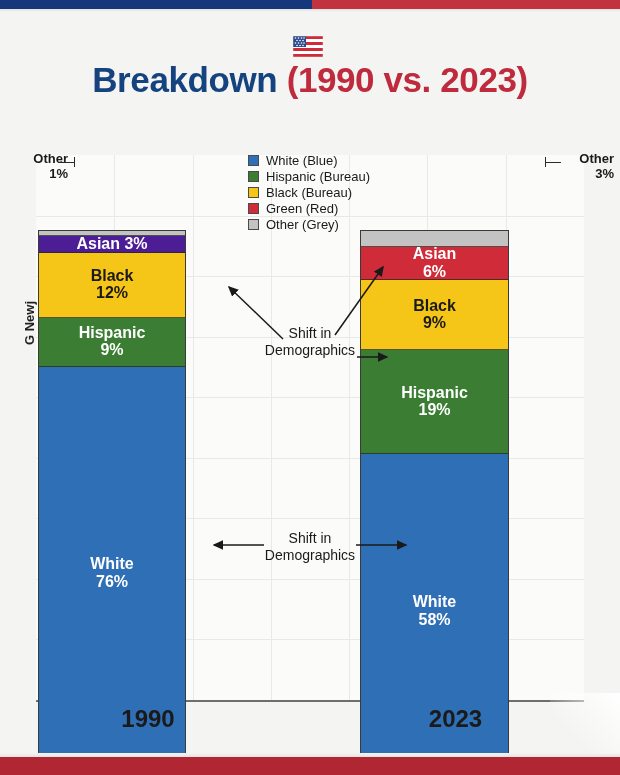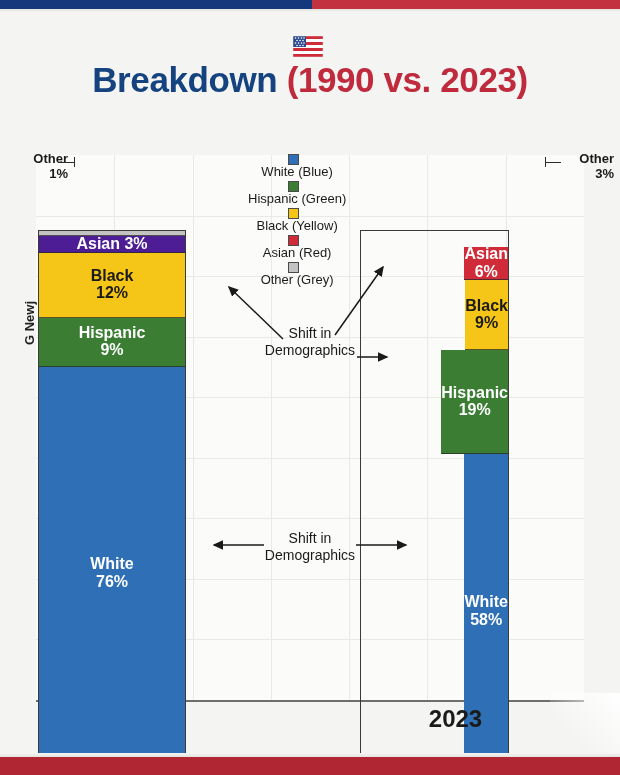--- a/index.html
+++ b/index.html
@@ -37,21 +37,21 @@
     background:#fbfbfa;}
   .grid-v{position:absolute;top:0;bottom:0;width:1px;background:#e9e9e6;}
   .grid-h{position:absolute;left:0;right:0;height:1px;background:#e9e9e6;}
 
   .axis{position:absolute;left:36px;top:700px;width:548px;height:2px;background:#6e6e6e;}
 
   
   .bar{position:absolute;bottom:0;border:1px solid #3a3a3a;box-sizing:border-box;
     display:flex;flex-direction:column;}
   .bar-1990{left:38px;width:148px;height:545px;}
-  .bar-2023{left:360px;width:149px;height:545px;align-items:flex-end;}
+  .bar-2023{left:360px;width:149px;height:545px;}
   .seg{display:flex;flex-direction:column;align-items:center;justify-content:center;
     box-sizing:border-box;border-bottom:1px solid rgba(40,40,40,.75);
     text-align:center;overflow:hidden;}
   .seg:last-child{border-bottom:none;}
   .seg .lab{font-size:16px;font-weight:bold;line-height:1.08;white-space:nowrap;}
   .seg .pct{font-size:16px;font-weight:bold;line-height:1.12;}
   .seg.inline .lab{font-size:16px;}
 
   
   .yearlab{position:absolute;font-size:24px;font-weight:bold;color:#1a1a1a;
@@ -77,21 +77,21 @@
   .anno-2{left:248px;top:530px;width:124px;}
   .anno svg{position:absolute;overflow:visible;}
 
   
   .ylabel{position:absolute;left:22px;top:345px;font-size:13px;font-weight:bold;
     color:#1f1f1f;transform:rotate(-90deg);transform-origin:left top;
     white-space:nowrap;}
 
   
   .legend{position:absolute;left:248px;top:154px;}
-  .legend-row{display:flex;align-items:center;margin-bottom:3px;flex-direction:column;}
+  .legend-row{display:flex;align-items:center;margin-bottom:3px;}
   .swatch{width:11px;height:11px;border:1px solid #4a4a4a;margin-right:7px;
     box-sizing:border-box;flex:0 0 auto;}
   .legend-text{font-size:13px;color:#1a1a1a;line-height:1;}
 
   
   .footer{position:absolute;left:0;top:735px;width:620px;text-align:center;
     font-size:9.5px;color:#4a4a4a;}
   .corner{position:absolute;right:0;bottom:22px;width:70px;height:60px;
     background:linear-gradient(225deg,#ffffff 0%,rgba(255,255,255,0) 70%);}
 </style>
@@ -195,20 +195,21 @@
       <div class="seg" style="flex: 0 0 19%; background: rgb(58, 125, 51); color: rgb(255, 255, 255);">
         <span class="lab">Hispanic</span>
         <span class="pct">19%</span>
       </div>
       <div class="seg" style="flex: 0 0 58%; background: rgb(47, 111, 181); color: rgb(255, 255, 255);">
         <span class="lab">White</span>
         <span class="pct">58%</span>
       </div>
     </div>
 
+  <div class="yearlab y1990">1990</div>
   <div class="yearlab y2023">2023</div>
 
   <div class="callout co-left">
     <div>Other</div>
     <div>1%</div>
   </div>
   <div class="leader leader-l"></div>
   <div class="leader-tick-l"></div>
 
   <div class="callout co-right">
@@ -218,29 +219,29 @@
   <div class="leader leader-r"></div>
   <div class="leader-tick-r"></div>
 
   <div class="legend" id="legend">
       <div class="legend-row">
         <span class="swatch" style="background: rgb(47, 111, 181);"></span>
         <span class="legend-text">White (Blue)</span>
       </div>
       <div class="legend-row">
         <span class="swatch" style="background: rgb(58, 125, 51);"></span>
-        <span class="legend-text">Hispanic (Green)</span>
+        <span class="legend-text">Hispanic (Bureau)</span>
       </div>
       <div class="legend-row">
         <span class="swatch" style="background: rgb(245, 197, 24);"></span>
-        <span class="legend-text">Black (Yellow)</span>
+        <span class="legend-text">Black (Bureau)</span>
       </div>
       <div class="legend-row">
         <span class="swatch" style="background: rgb(207, 43, 56);"></span>
-        <span class="legend-text">Asian (Red)</span>
+        <span class="legend-text">Green (Red)</span>
       </div>
       <div class="legend-row">
         <span class="swatch" style="background: rgb(195, 195, 195);"></span>
         <span class="legend-text">Other (Grey)</span>
       </div>
     </div>
 
   <div class="anno anno-1">
     <svg width="150" height="70" style="left:-5px;top:-48px;">
       <defs>

